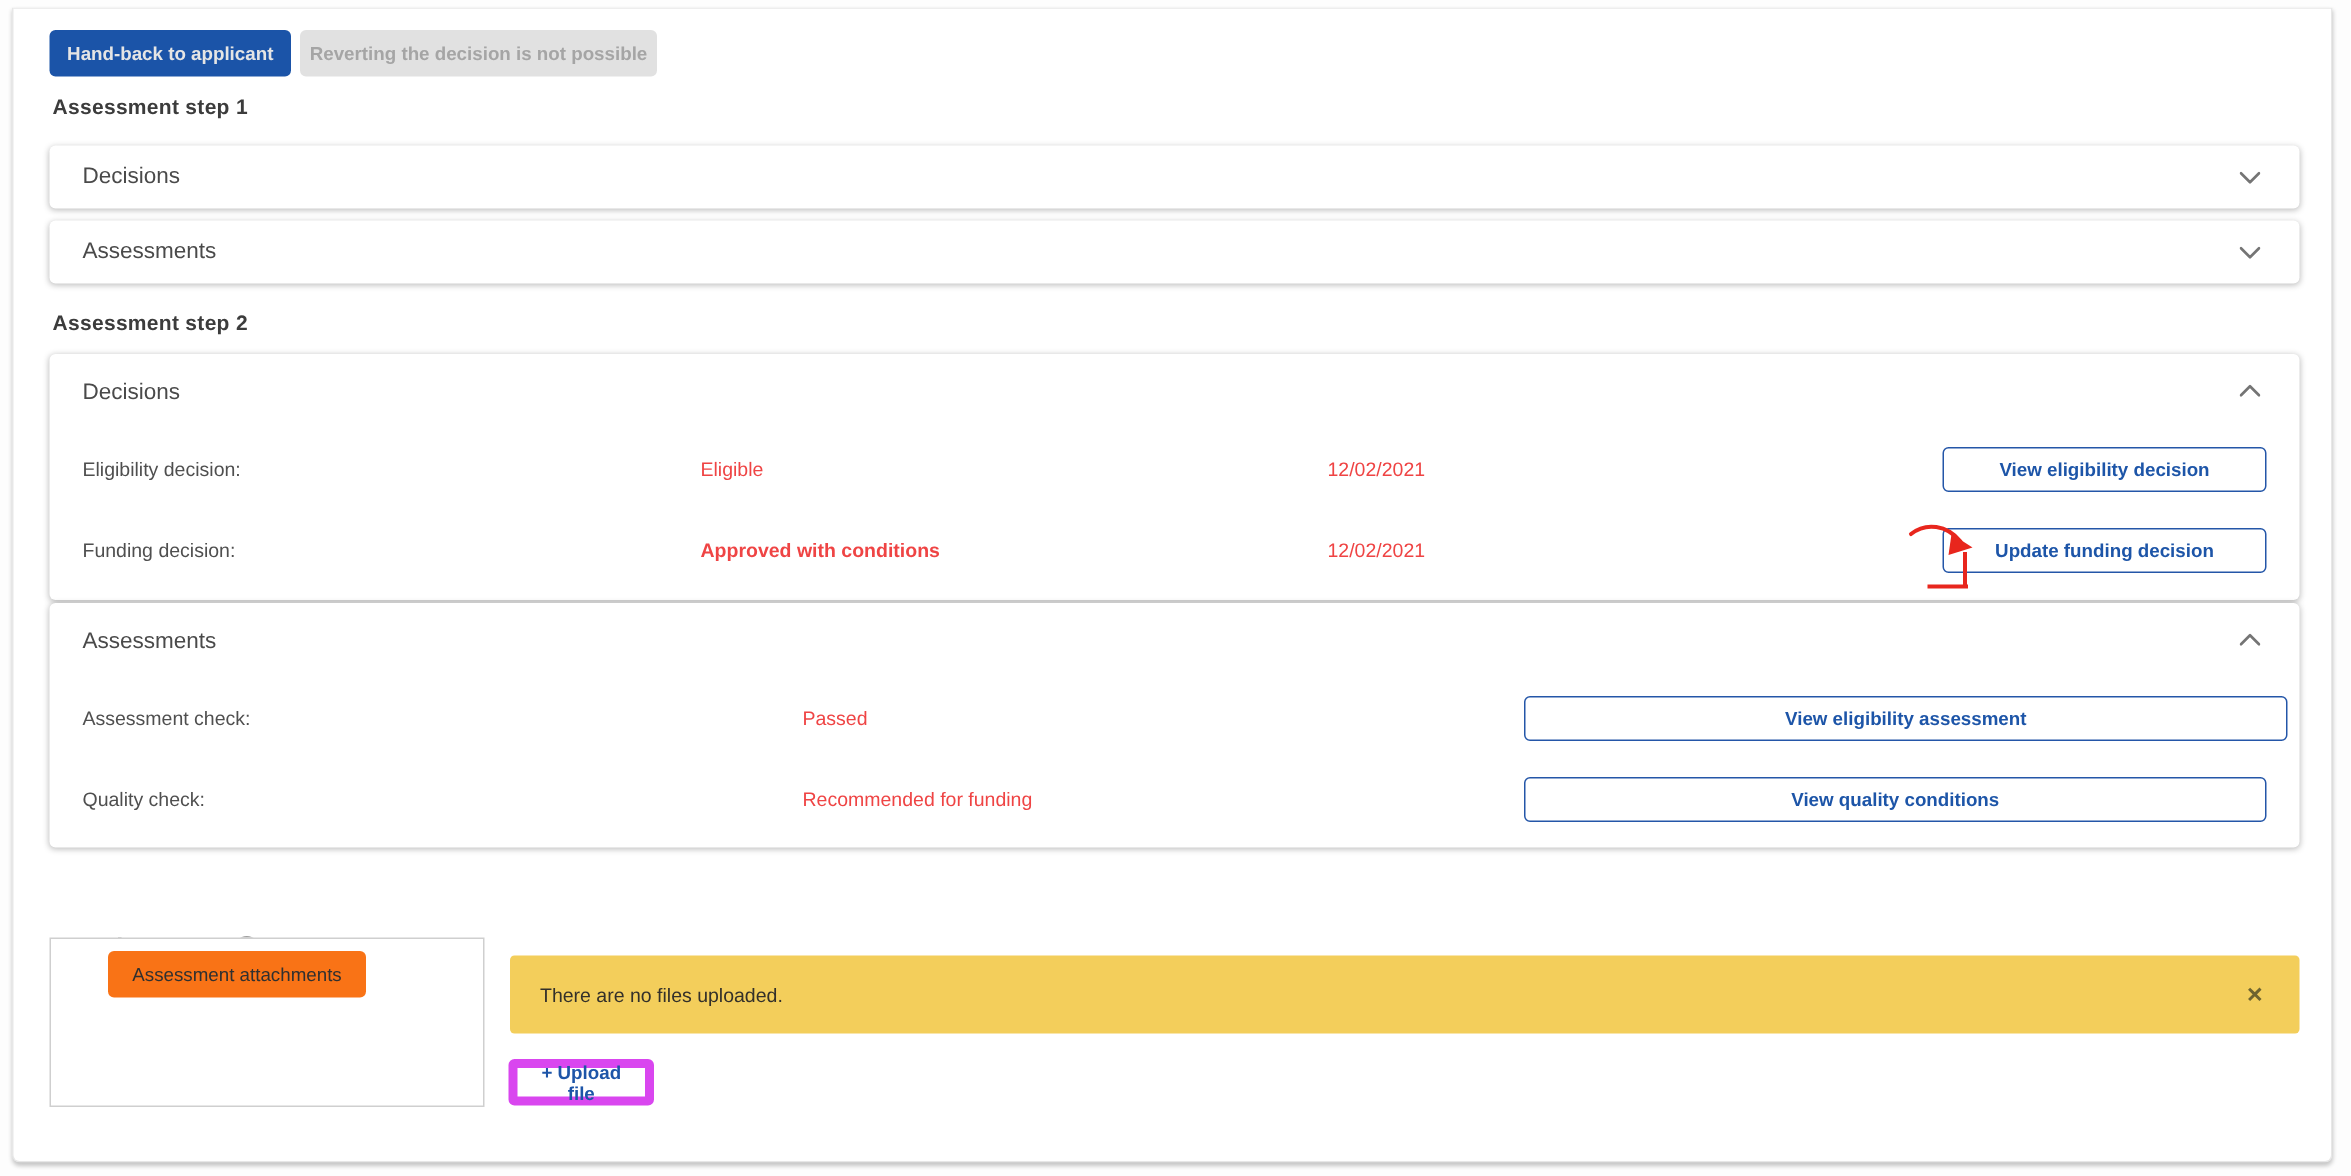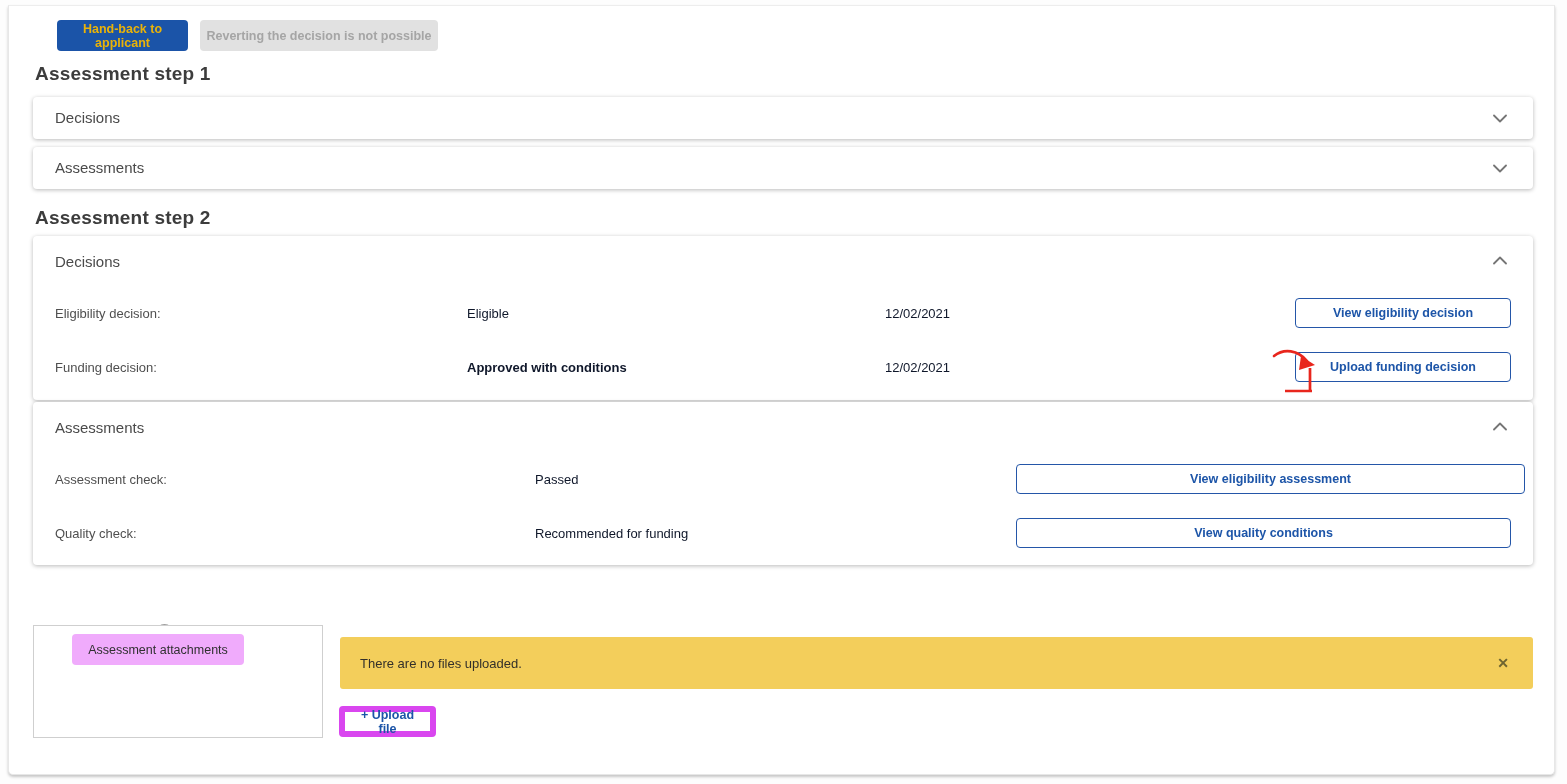--- a/index.html
+++ b/index.html
@@ -8,50 +8,50 @@
     font-family:"Liberation Sans",sans-serif;color:#4a4a4a;background:#fdfdfd;
   }
   .outer-card{
     position:absolute;left:8px;top:5px;width:1545px;height:768px;
     background:#ffffff;border:1px solid #e7e7e7;border-top-color:#ededed;
     border-radius:0 0 5px 5px;box-shadow:0 2px 3px rgba(0,0,0,.22);
   }
   .btn{display:inline-flex;align-items:center;justify-content:center;
     border-radius:4px;font-family:"Liberation Sans",sans-serif;
     font-size:12.5px;font-weight:700;cursor:pointer;box-sizing:border-box;}
-  .btn-filled{position:absolute;left:33px;top:20px;width:131px;height:31px;
-    background:#1B54A8;color:#eab308;border:none;margin-left:24px;}
+  .btn-filled{position:absolute;left:33px;top:20px;width:161px;height:31px;
+    background:#1B54A8;color:#e5e5e5;border:none;}
   .btn-disabled{position:absolute;left:200px;top:20px;width:238px;height:31px;
     background:#E1E1E1;color:#A5A5A5;border:none;cursor:default;}
-  .section-title{position:absolute;left:35px;margin:0;font-size:19px;font-weight:700;
+  .section-title{position:absolute;left:35px;margin:0;font-size:14px;font-weight:700;
     color:#3c3c3c;letter-spacing:.2px;}
   .panel{position:absolute;left:33px;width:1500px;background:#ffffff;
     border-radius:4px;box-shadow:0 1px 4px rgba(0,0,0,.28);box-sizing:border-box;}
   .panel-title{position:absolute;left:22px;top:0;font-size:15px;color:#4a4a4a;}
   .collapsed .panel-title{line-height:42px;}
   .expanded .panel-title{top:17px;}
   .chevron{position:absolute;right:22px;display:inline-flex;cursor:pointer;padding:4px;}
   .collapsed .chevron{top:13px;}
   .expanded .chevron{top:16px;}
   .row{position:absolute;left:0;right:0;height:30px;}
   .row .lbl{position:absolute;left:22px;top:50%;transform:translateY(-50%);
     font-size:13px;color:#4f4f4f;white-space:nowrap;}
   .row .val{position:absolute;top:50%;transform:translateY(-50%);
-    font-size:13px;color:#0f172a;white-space:nowrap;}
+    font-size:13px;color:#ef4444;white-space:nowrap;}
   .btn-outline{position:absolute;top:0;height:30px;background:#ffffff;
     color:#1D55A8;border:1px solid #2456A8;text-align:center;}
   .attachments-head{position:absolute;left:35px;top:622px;display:flex;align-items:center;gap:18px;}
   .attachments-title{margin:0;font-size:17px;font-weight:700;color:#3c3c3c;}
   .info-icon{width:17px;height:17px;border-radius:50%;background:#9e9e9e;color:#ffffff;
     font-size:11px;font-weight:700;display:inline-flex;align-items:center;justify-content:center;
     cursor:pointer;font-family:"Liberation Serif",serif;}
   .tab-box{position:absolute;left:33px;top:625px;width:290px;height:113px;
     background:#ffffff;border:1px solid #cfcfcf;box-sizing:border-box;}
   .tab-pill{position:absolute;left:38px;top:8px;width:172px;height:31px;
-    background:#f0abfc;border-radius:4px;display:flex;align-items:center;justify-content:center;
+    background:#f97316;border-radius:4px;display:flex;align-items:center;justify-content:center;
     font-size:12.5px;color:#303030;cursor:pointer;}
   .alert{position:absolute;left:340px;top:637px;width:1193px;height:52px;
     background:#F3CE5B;border-radius:3px;display:flex;align-items:center;box-sizing:border-box;
     padding:16px 20px;}
   .alert-msg{font-size:13px;color:#33302a;}
   .alert-close{margin-left:auto;font-size:14px;font-weight:700;color:#6E6430;
     cursor:pointer;line-height:1;padding:4px;}
   .btn-upload{position:absolute;left:339px;top:706px;width:97px;height:31px;
     background:#ffffff;color:#1D55A8;border:6px solid #d946ef;}
   .red-arrow{position:absolute;left:1272px;top:345px;z-index:5;pointer-events:none;}
@@ -100,21 +100,21 @@
       <span class="lbl">Eligibility decision:</span>
       <span class="val" style="left:434px;">Eligible</span>
       <span class="val" style="left:852px;">12/02/2021</span>
       <button class="btn btn-outline" style="right:22px;width:216px;">View eligibility decision</button>
     </div>
 
     <div class="row" style="top:116px;">
       <span class="lbl">Funding decision:</span>
       <span class="val" style="left:434px;font-weight:bold;">Approved with conditions</span>
       <span class="val" style="left:852px;">12/02/2021</span>
-      <button class="btn btn-outline" style="right:22px;width:216px;">Upload funding decision</button>
+      <button class="btn btn-outline" style="right:22px;width:216px;">Update funding decision</button>
     </div>
   </div>
 
   <svg class="red-arrow" width="54" height="54" viewBox="0 0 54 54">
     <path d="M2 11 C 12 3, 26 5, 35 16" fill="none" stroke="#E8261D" stroke-width="2.7" stroke-linecap="round"></path>
     <polygon points="29,11 43,20 27,25" fill="#E8261D"></polygon>
     <path d="M38 23 L38 46 M13 46 L40 46" fill="none" stroke="#E8261D" stroke-width="2.7" stroke-linecap="butt"></path>
   </svg>
 
   <div class="panel expanded" style="top:402px;height:163px;">

